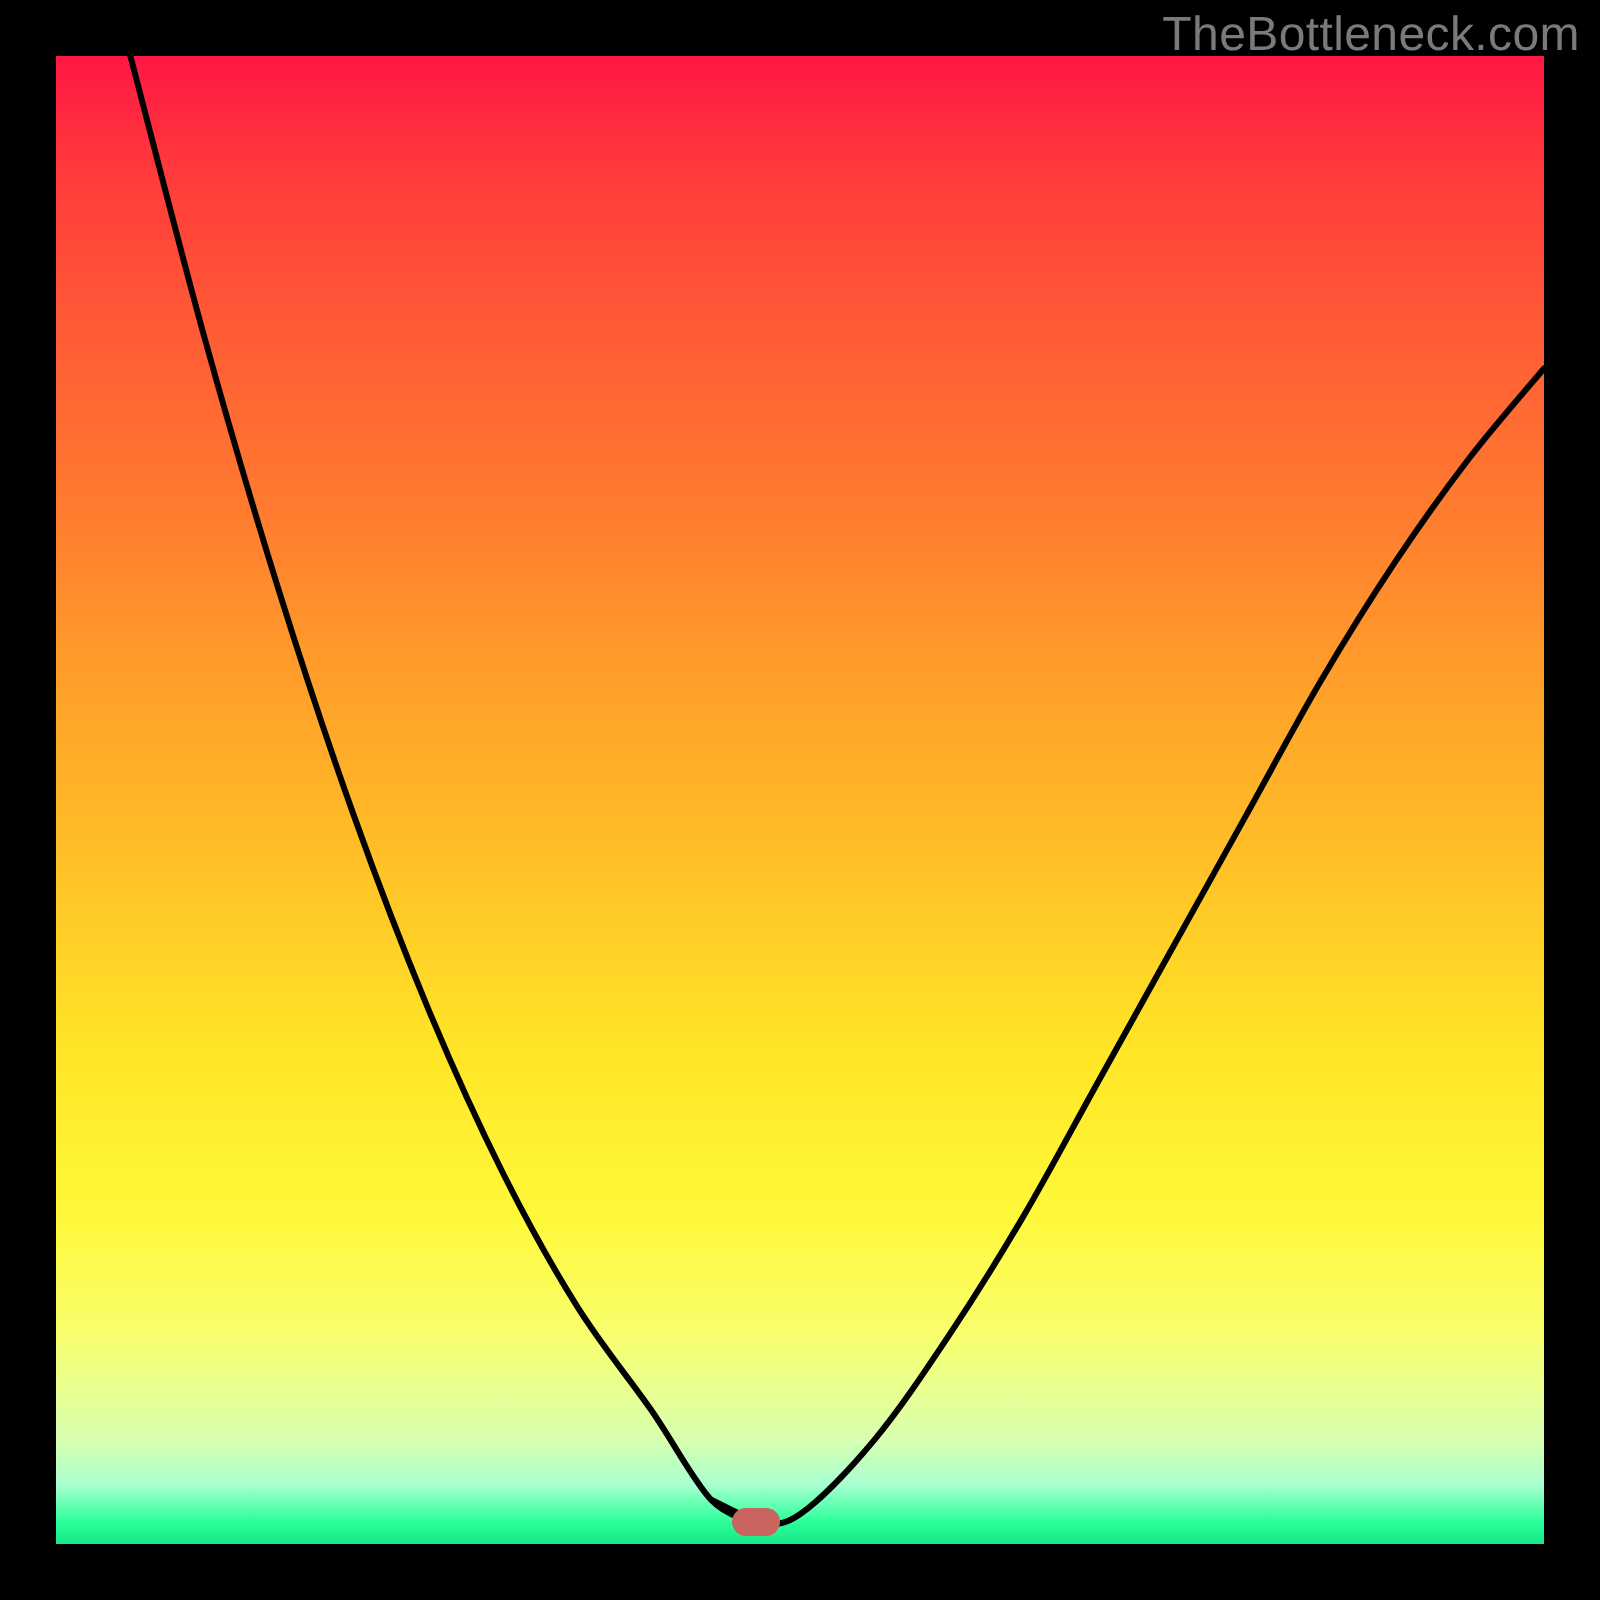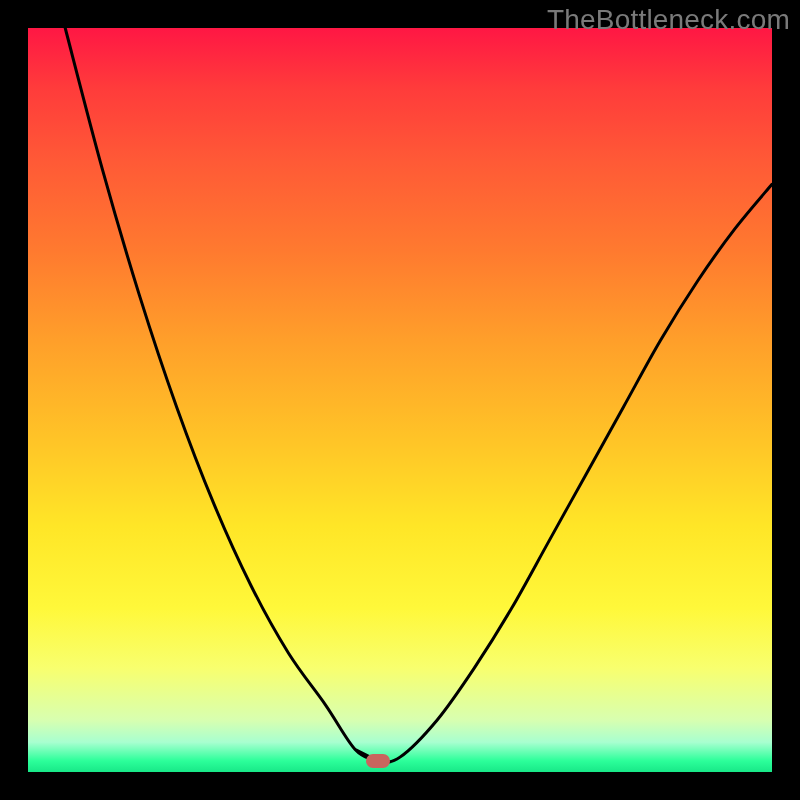--- a/index.html
+++ b/index.html
@@ -54,21 +54,21 @@
     height: 14px;
     border-radius: 7px;
     background: #c9655e;
     transform: translate(-50%, -50%);
   }
   .watermark {
     position: absolute;
     top: 4px;
     right: 10px;
     color: #7a7a7a;
-    font-size: 28px;
+    font-size: 24px;
     font-weight: 500;
     letter-spacing: 0.2px;
   }
 </style>
 </head>
 <body>
 
 <div class="frame">
   <div class="plot">
     <svg class="curve" viewBox="0 0 744 744" preserveAspectRatio="none">

